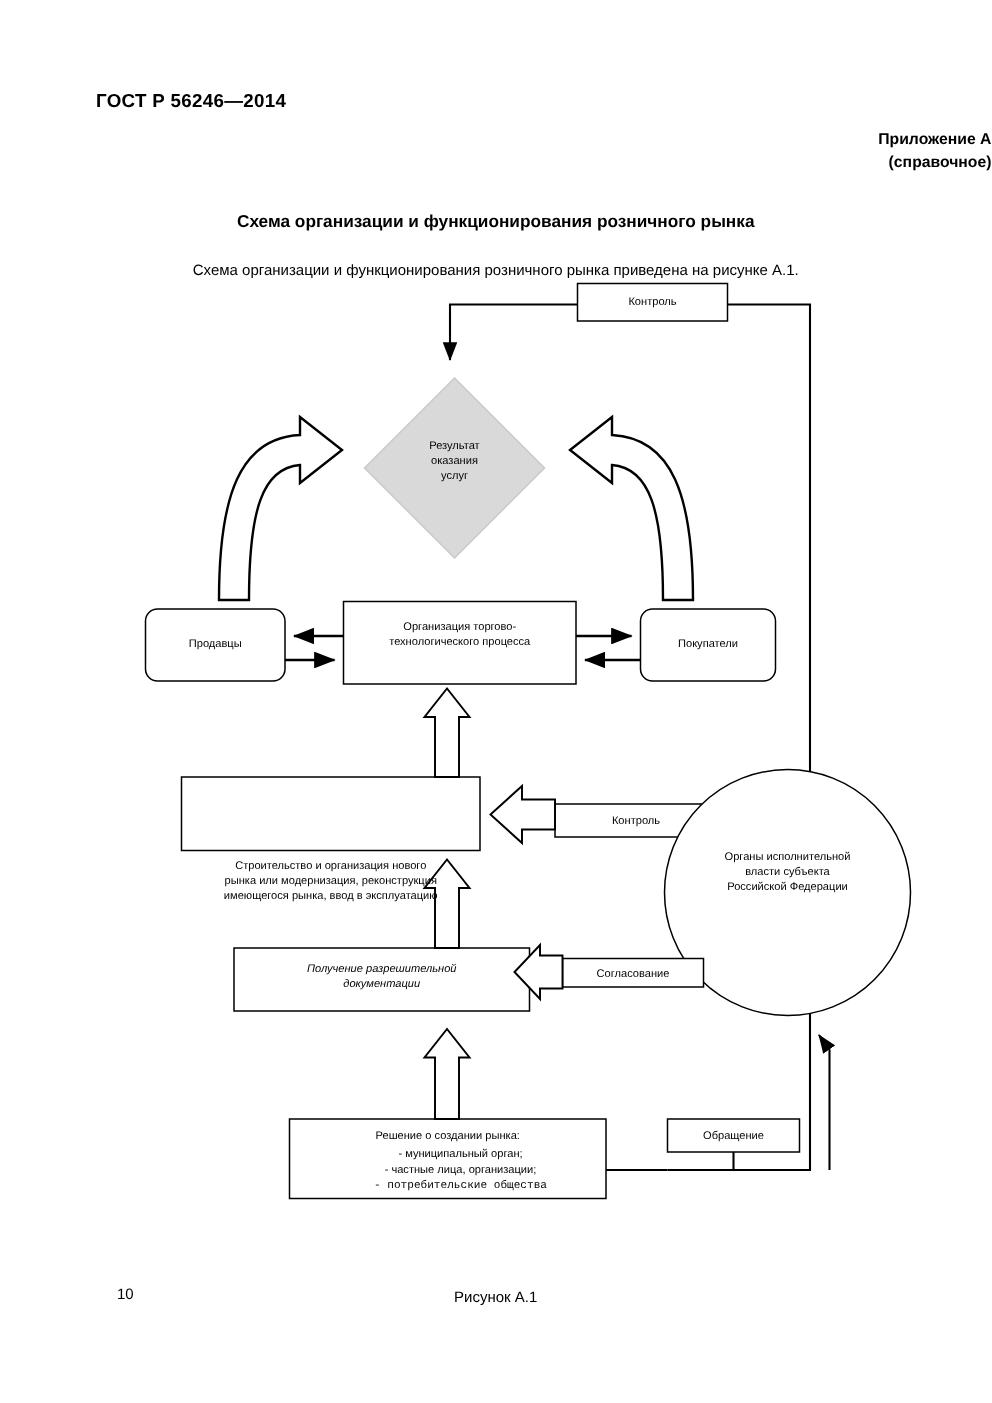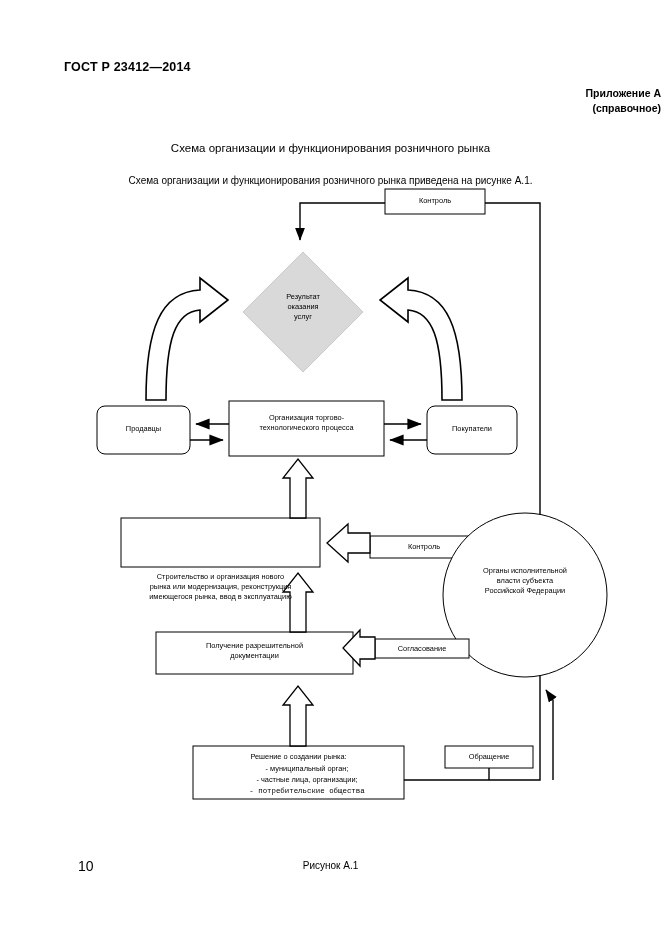--- a/index.html
+++ b/index.html
@@ -40,21 +40,21 @@
   .appendix-sub {
     font-weight: bold;
   }
   .scheme-title {
     position: absolute;
     left: 0;
     right: 0;
     top: 142px;
     text-align: center;
     font-size: 11.5px;
-    font-weight: normal;
+    font-weight: bold;
   }
   .scheme-note {
     position: absolute;
     left: 0;
     right: 0;
     top: 175px;
     text-align: center;
     font-size: 10px;
   }
   .figure-caption {
@@ -63,21 +63,21 @@
     right: 0;
     top: 823px;
     text-align: center;
     font-size: 10px;
     margin-top: 37px;
   }
   .page-number {
     position: absolute;
     left: 78px;
     top: 858px;
-    font-size: 14px;
+    font-size: 10px;
   }
 
   
   #diagram {
     position: absolute;
     left: 0;
     top: 0;
     width: 661px;
     height: 935px;
   }
@@ -92,21 +92,21 @@
   }
   .node-label.left-align {
     text-align: center;
   }
 </style>
 </head>
 <body>
 
 <div class="page">
 
-  <div class="doc-header">ГОСТ Р 23412—2014</div>
+  <div class="doc-header">ГОСТ Р 56246—2014</div>
 
   <div class="appendix-title">
     <div>Приложение А</div>
     <div class="appendix-sub">(справочное)</div>
   </div>
 
   <div class="scheme-title">Схема организации и функционирования розничного рынка</div>
   <div class="scheme-note">Схема  организации и  функционирования розничного  рынка приведена на рисунке А.1.</div>
 
   <svg id="diagram" viewBox="0 0 661 935">
@@ -202,21 +202,21 @@
   <div class="node-label" style="left:125px; top:528px; width:191px;margin-top:44px;">Строительство и организация нового
 рынка или модернизация, реконструкция
 имеющегося рынка, ввод в эксплуатацию</div>
 
   <div class="node-label" style="left:370px; top:542px; width:108px;">Контроль</div>
 
   <div class="node-label" style="left:460px; top:566px; width:130px;">Органы исполнительной
 власти субъекта
 Российской Федерации</div>
 
-  <div class="node-label" style="left:160px; top:641px; width:189px;">Получение разрешительной
+  <div class="node-label" style="left:160px; top:641px; width:189px;font-style:italic;">Получение разрешительной
 документации</div>
 
   <div class="node-label" style="left:375px; top:644px; width:94px;">Согласование</div>
 
   <div class="node-label" style="left:198px; top:752px; width:201px;">Решение о создании рынка:</div>
   <div class="node-label left-align" style="left:212px; top:764px; width:190px;">- муниципальный орган;</div>
   <div class="node-label left-align" style="left:212px; top:775px; width:190px;">- частные лица, организации;</div>
   <div class="node-label left-align" style="left:212px; top:786px; width:190px;font-family:Liberation Mono, monospace;">- потребительские общества</div>
 
   <div class="node-label" style="left:445px; top:752px; width:88px;">Обращение</div>

